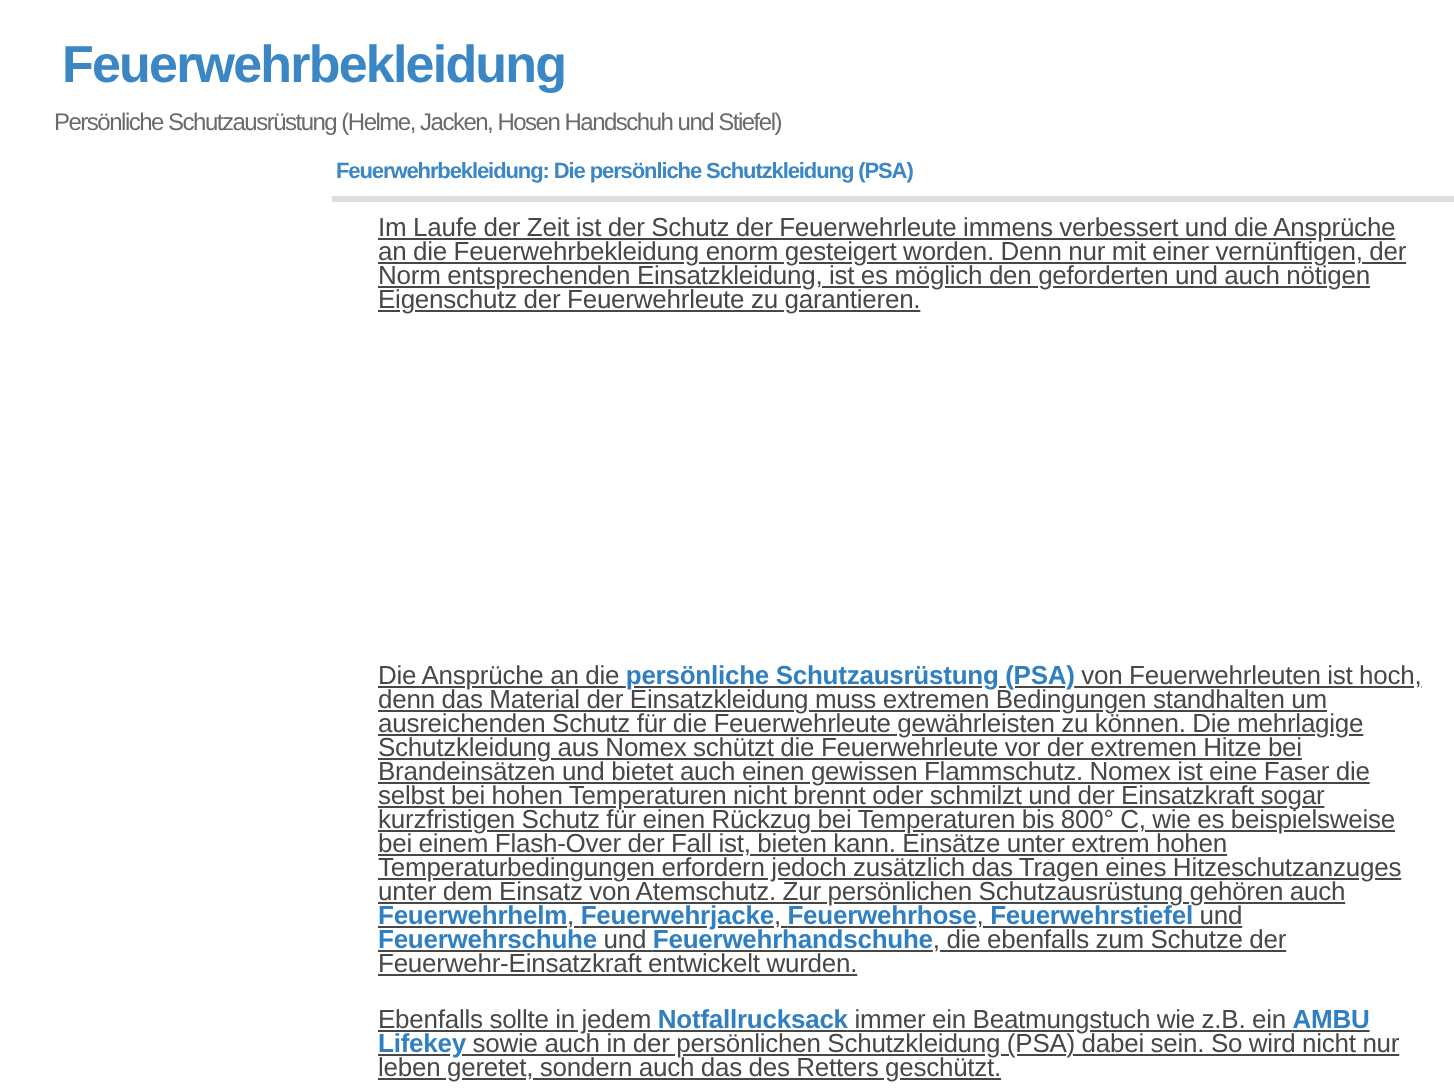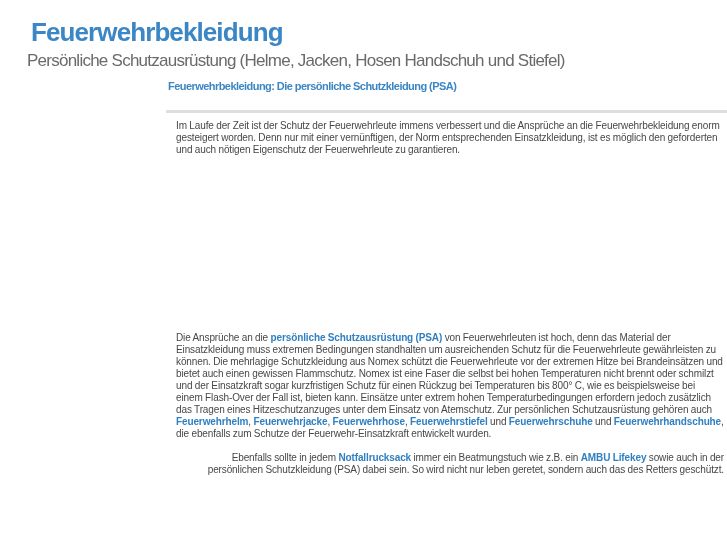--- a/index.html
+++ b/index.html
@@ -25,68 +25,68 @@
       letter-spacing: -0.9px;
       color: #3b86c4;
       line-height: 32px;
     }
     .site-subtitle {
       position: absolute;
       left: 27px;
       top: 53px;
       margin: 0;
       font-family: "Liberation Sans", sans-serif;
-      font-size: 17px;
+      font-size: 12px;
       letter-spacing: -0.75px;
       color: #6a6a6a;
       line-height: 16px;
       white-space: nowrap;
     }
     .content {
       position: absolute;
       left: 166px;
       top: 78px;
       right: 0;
     }
     .section-heading {
       margin: 0;
-      padding: 0 0 16px 2px;
+      padding: 0 0 4px 2px;
       font-family: "Liberation Sans", sans-serif;
       font-weight: bold;
       font-size: 11px;
       letter-spacing: -0.55px;
       color: #3b86c4;
       line-height: 16px;
     }
     .divider {
       height: 3px;
       background: #dedede;
       margin-top: 0px;
       margin-left: 0;
     }
     .para {
-      margin: 3px;
+      margin: 16px;
       padding-left: 7px;
       padding-right: 0;
       font-family: "Liberation Sans", sans-serif;
-      font-size: 10px;
+      font-size: 13px;
       line-height: 12px;
       color: #474747;
       letter-spacing: -0.12px;
       word-spacing: -0.2px;
+      text-decoration: underline;
     }
     .para-1 {
       margin-top: 7px;
     }
     .para-2 {
       margin-top: 176px;
     }
     .para-3 {
       margin-top: 12px;
-      text-align: right;
     }
     .para a {
       color: #2f7fc1;
       font-weight: bold;
       text-decoration: none;
     }
   </style>
 </head>
 <body>
 

